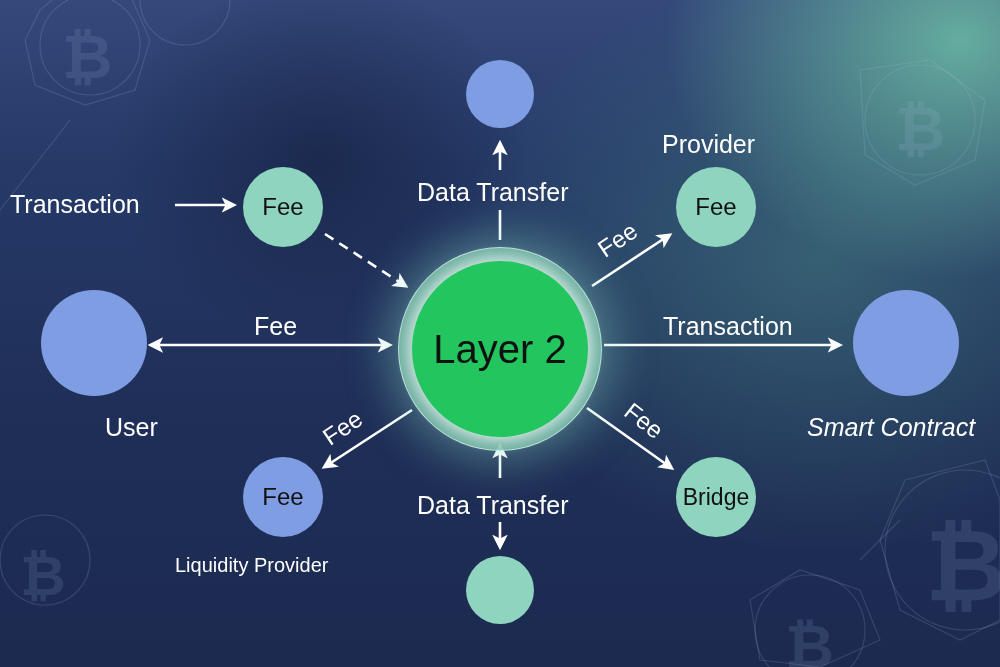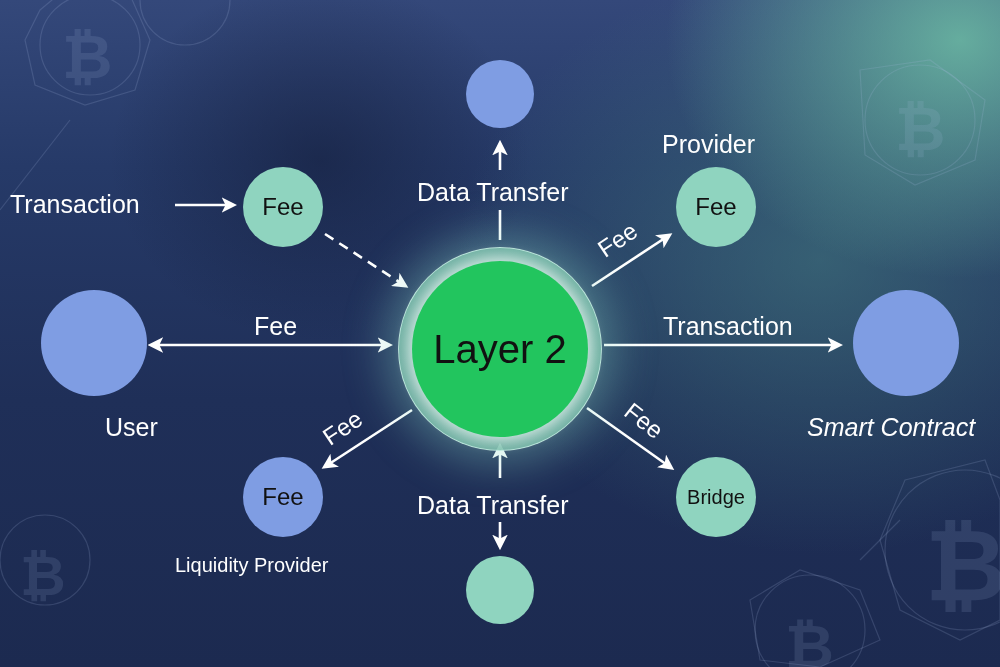--- a/index.html
+++ b/index.html
@@ -104,21 +104,21 @@
   </div>
 
 <div class="node blue" style="left:853px;top:290px;width:106px;height:106px;">
     <span></span>
   </div>
 
 <div class="node blue" style="left:243px;top:457px;width:80px;height:80px;">
     <span>Fee</span>
   </div>
 
-<div class="node green" style="left:676px;top:457px;width:80px;height:80px;font-size:20px;">
+<div class="node green" style="left:676px;top:457px;width:80px;height:80px;font-size:23px;">
     <span>Bridge</span>
   </div>
 
 <div class="node green" style="left:466px;top:556px;width:68px;height:68px;">
     <span></span>
   </div>
 
 <div class="hub">
   <div class="hub-ring"></div>
   <div class="hub-core">

